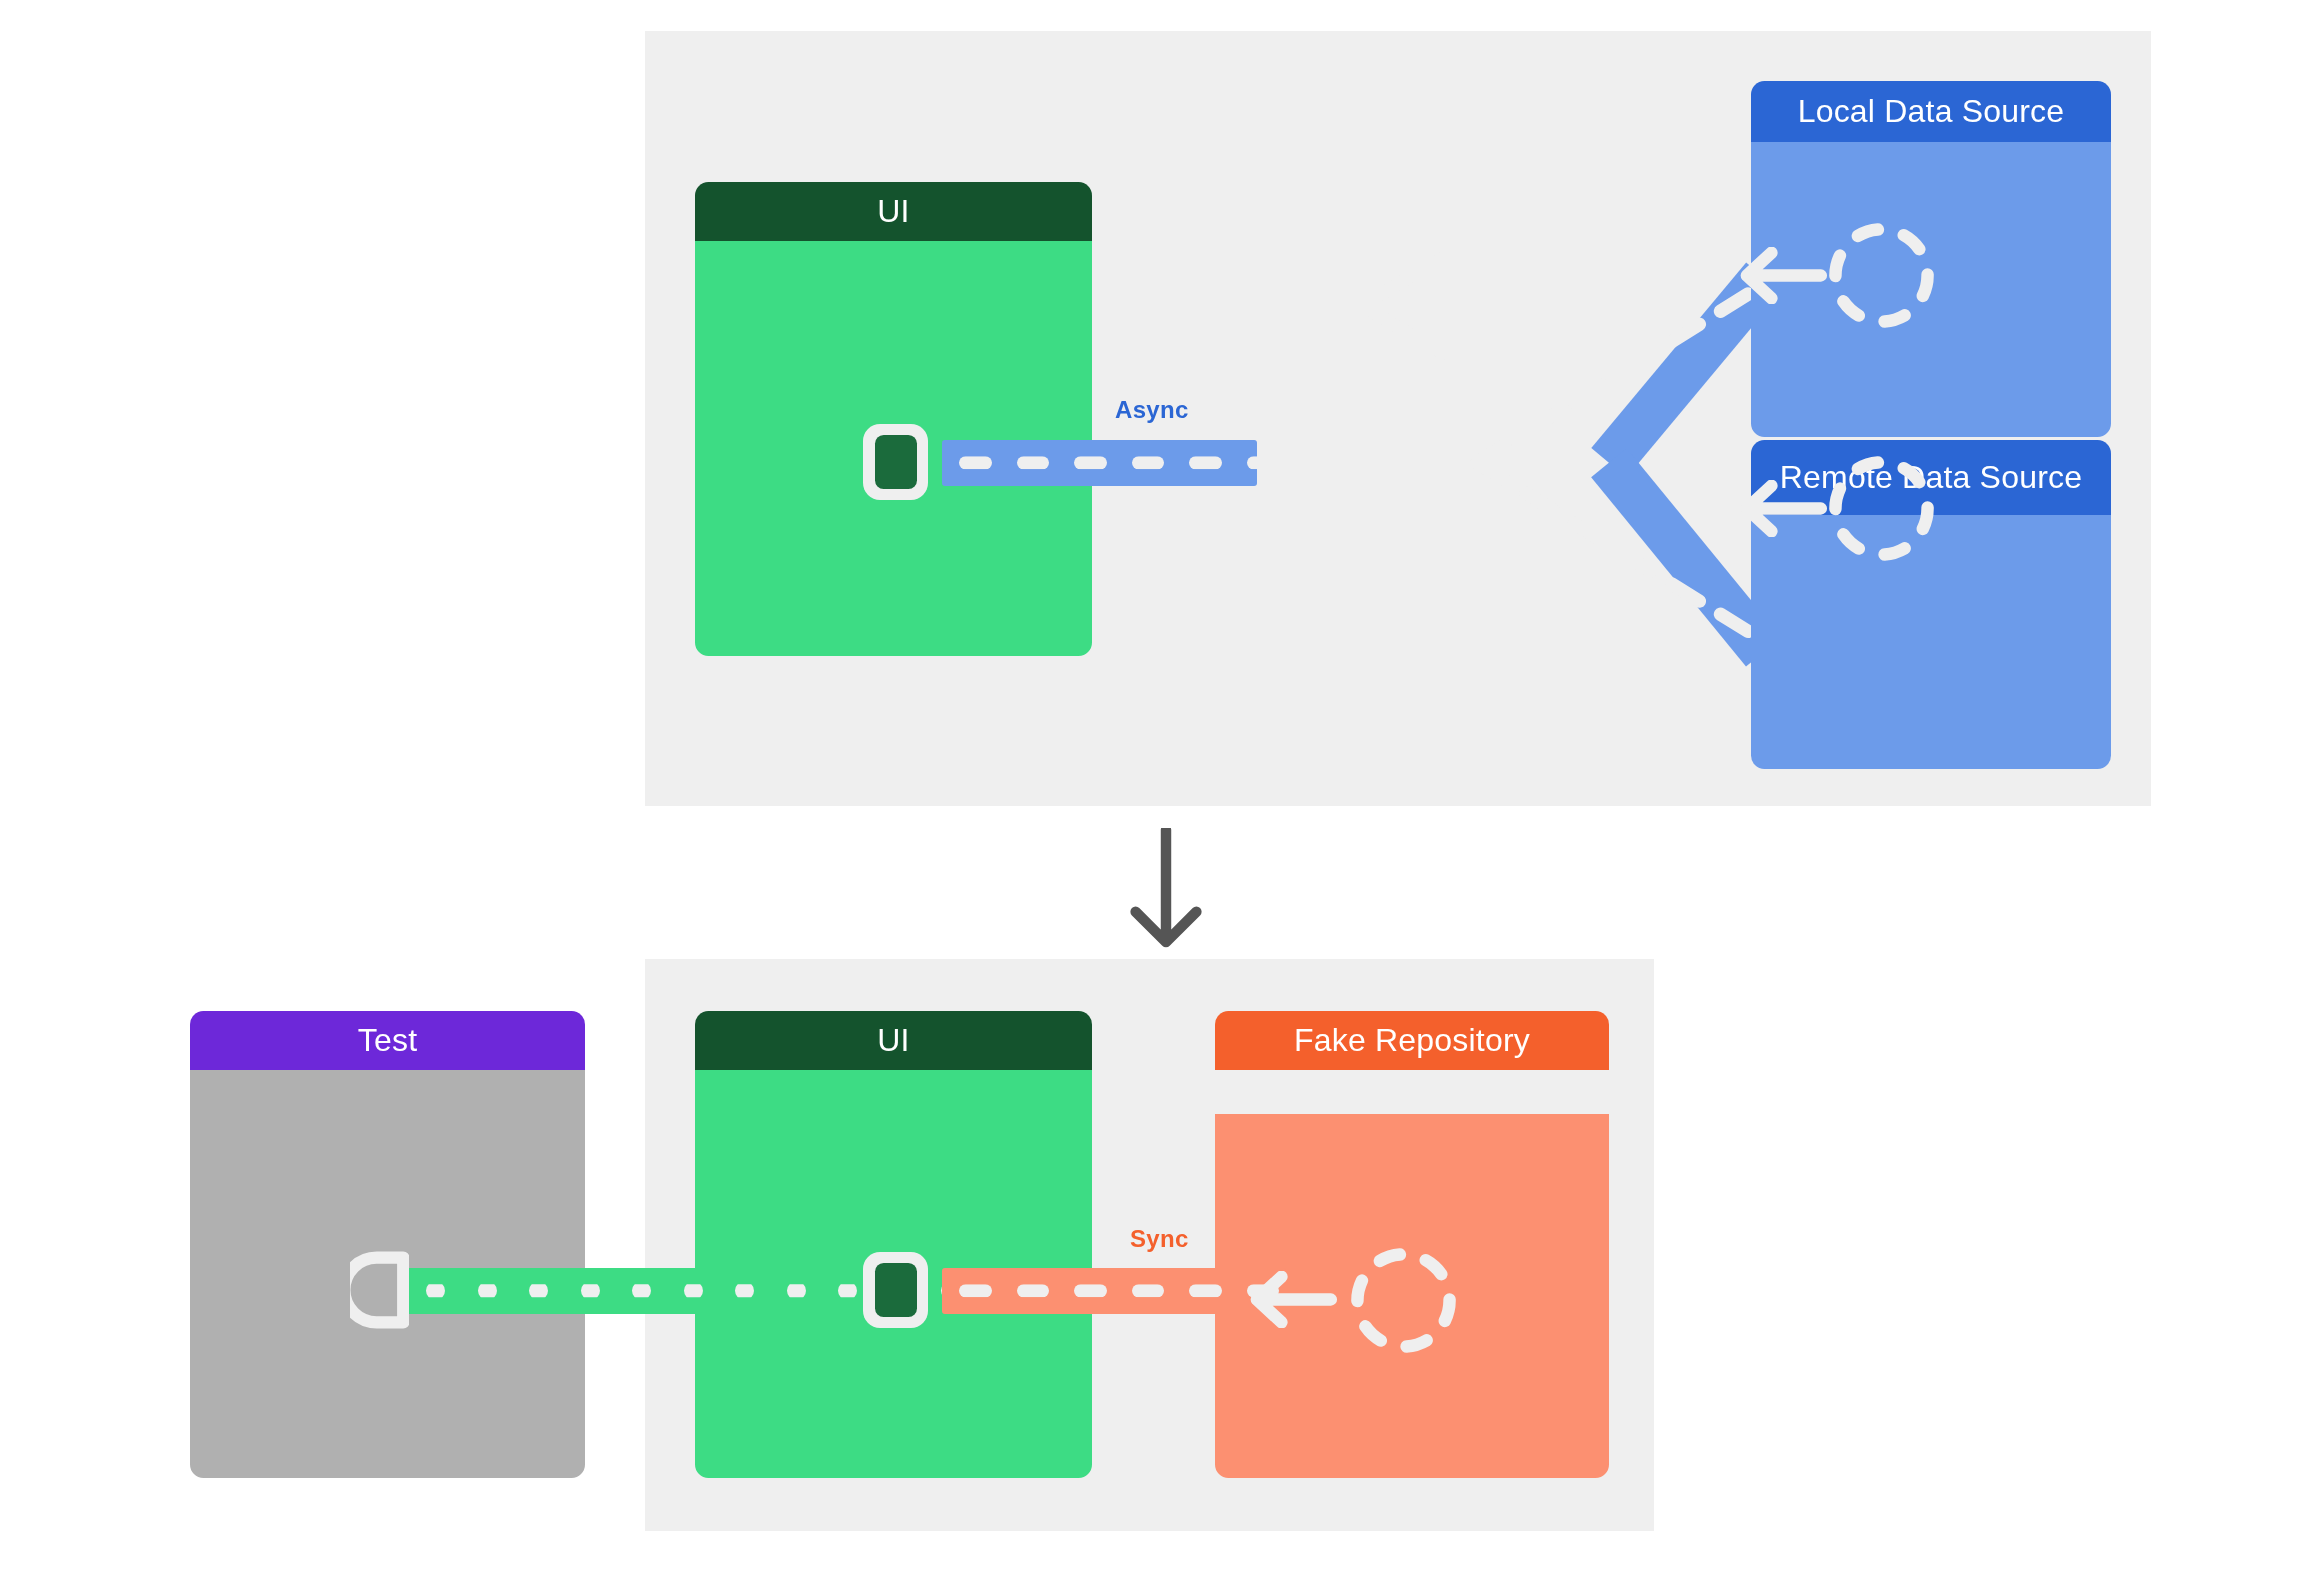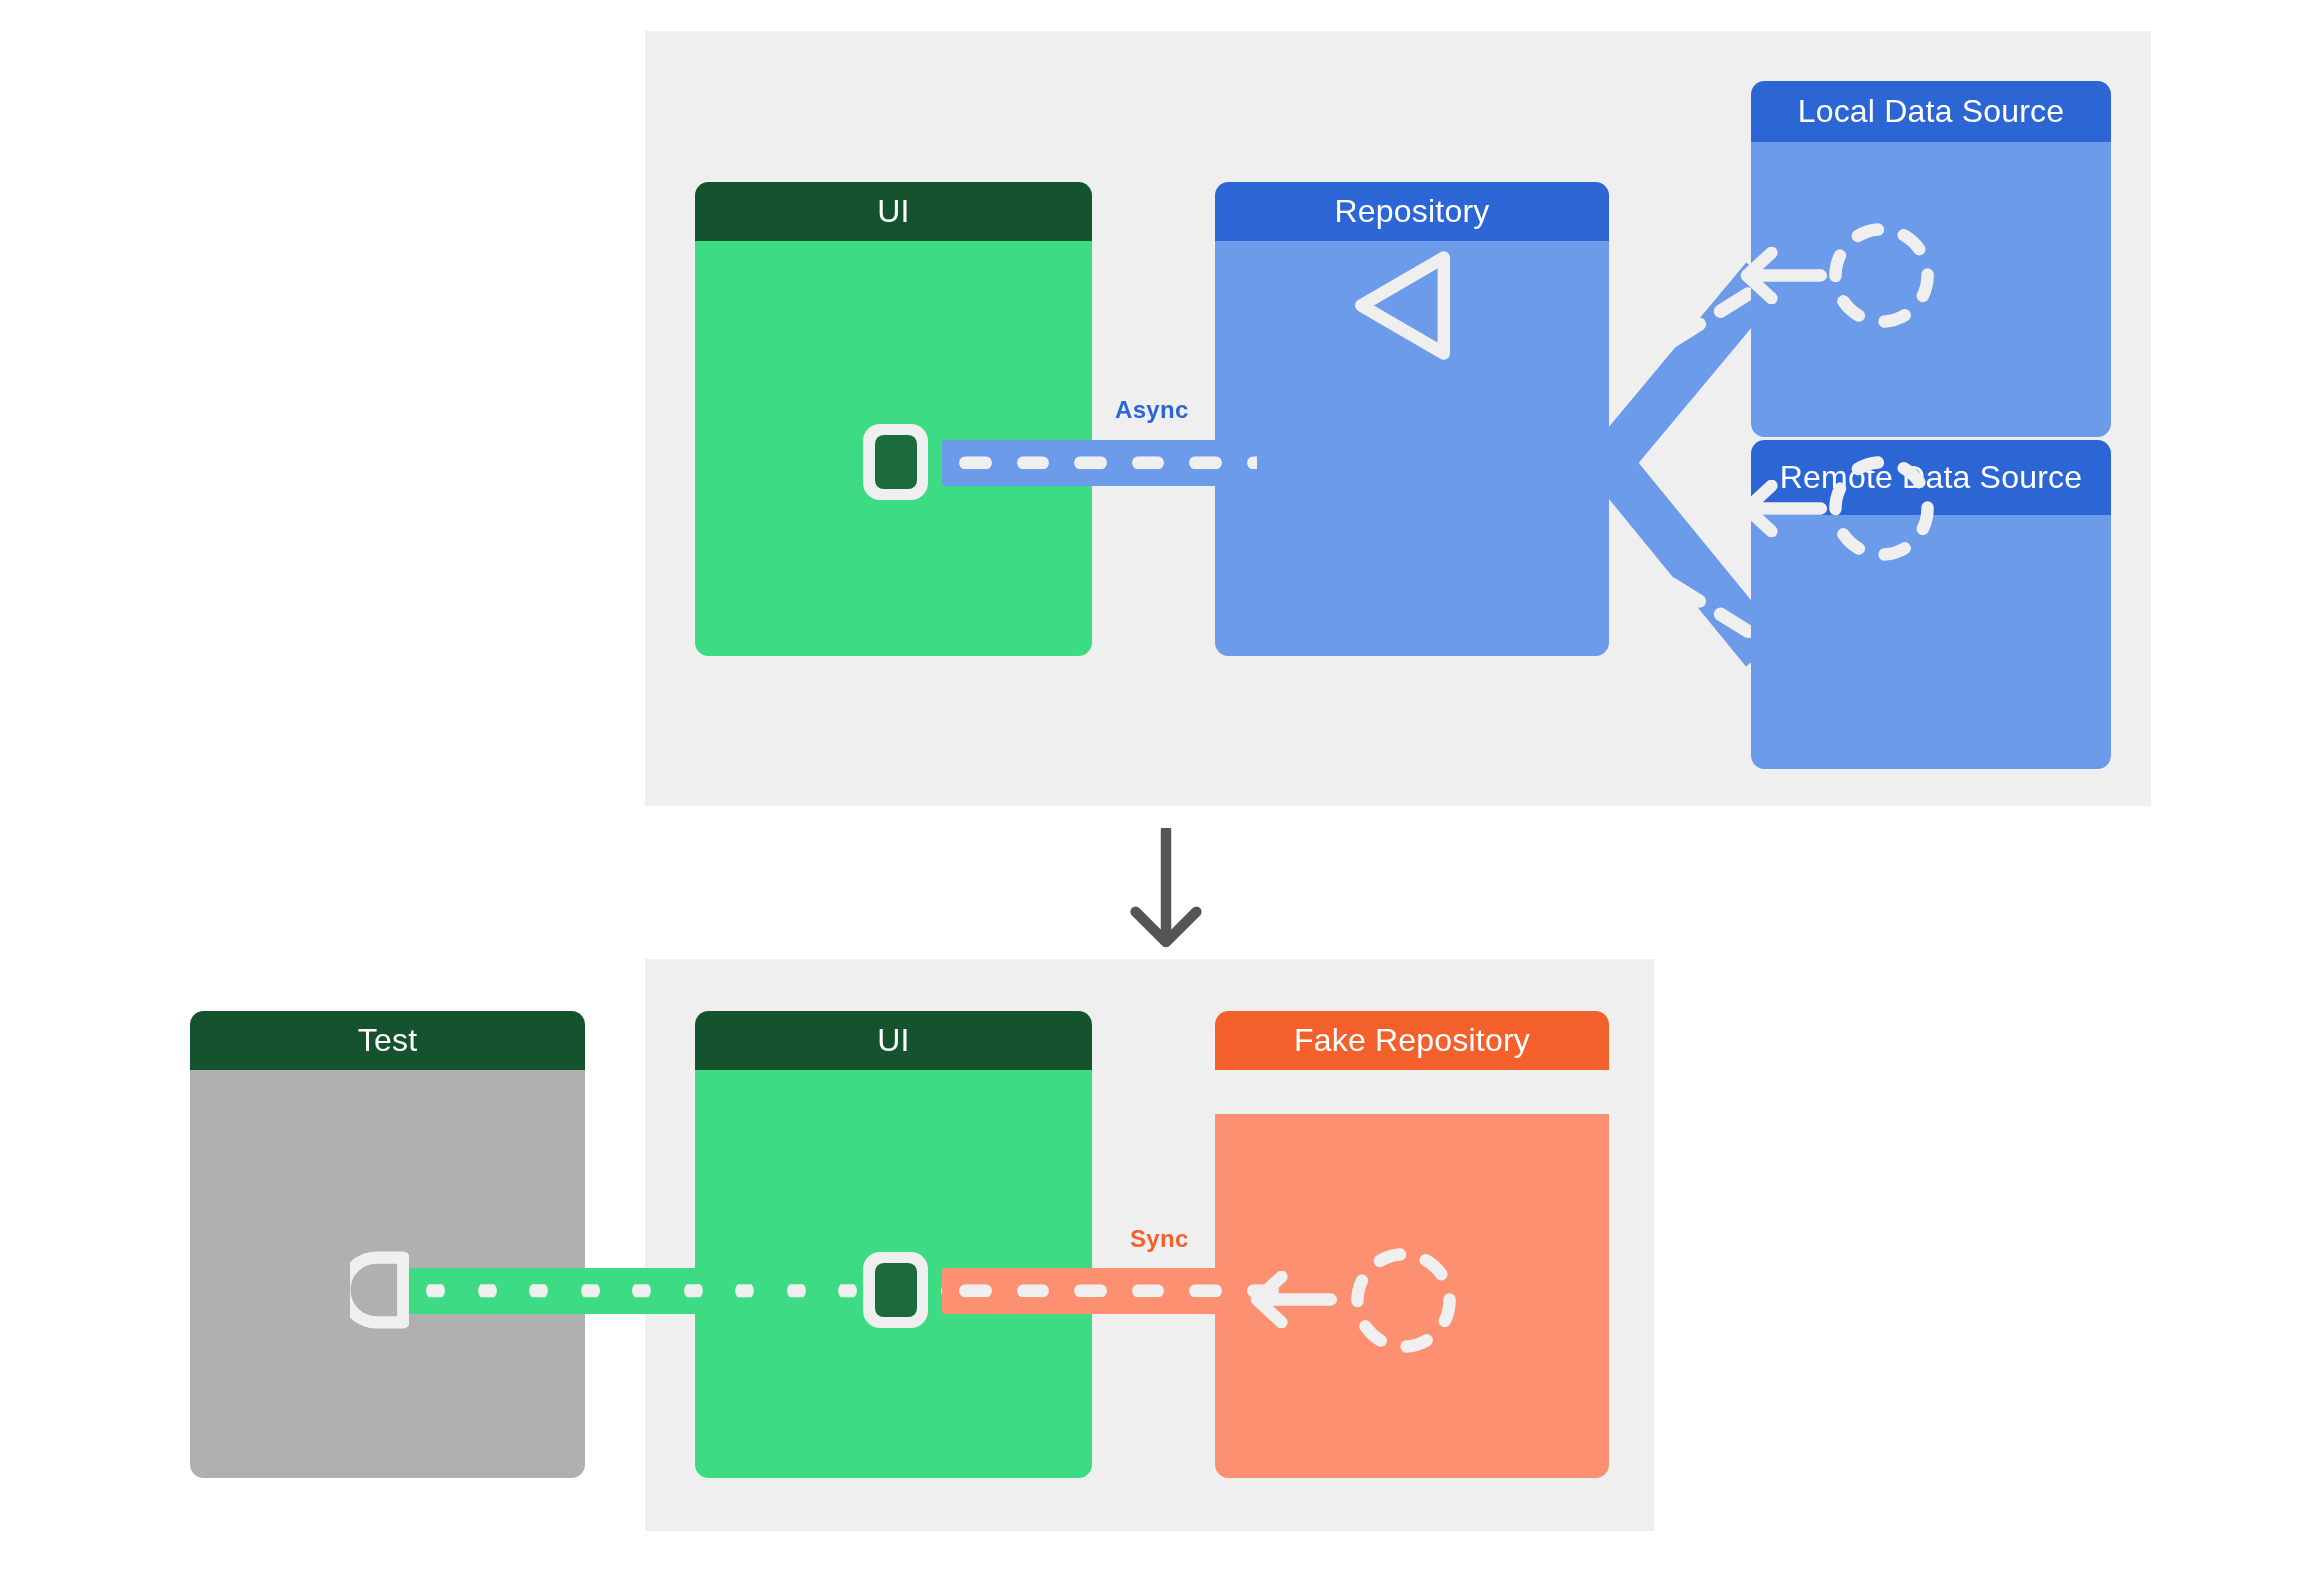--- a/index.html
+++ b/index.html
@@ -58,21 +58,21 @@
     position: relative;
   }
 
   
   .c-green  .card-header { background: #14532d; }
   .c-green  .card-body   { background: #3DDC84; }
   .c-blue   .card-header { background: #2B66D4; }
   .c-blue   .card-body   { background: #6C9BEA; }
   .c-orange .card-header { background: #F4602C; }
   .c-orange .card-body   { background: #FC9071; }
-  .c-gray   .card-header { background: #14532d; }
+  .c-gray   .card-header { background: #6d28d9; }
   .c-gray   .card-body   { background: #B0B0B0; }
 
   
   #card-ui-prod   { left: 695px;  top: 182px;  width: 397px; height: 474px; }
   #card-repo      { left: 1215px; top: 182px;  width: 394px; height: 474px; }
   #card-local-ds  { left: 1751px; top: 81px;   width: 360px; height: 356px; }
   #card-remote-ds { left: 1751px; top: 440px;  width: 360px; height: 329px; }
 
   #card-ui-prod   .card-header { height: 59px; }
   #card-repo      .card-header { height: 59px; }
@@ -216,24 +216,20 @@
 
     <line x1="1545" y1="484" x2="1860" y2="288" stroke="#efefef" stroke-width="14" stroke-linecap="round" stroke-dasharray="34 26"></line>
     <line x1="1545" y1="484" x2="1860" y2="680" stroke="#efefef" stroke-width="14" stroke-linecap="round" stroke-dasharray="34 26"></line>
   </svg>
 
   <div class="card c-green" id="card-ui-prod">
     <div class="card-header">UI</div>
     <div class="card-body"></div>
   </div>
 
-  <div class="card c-blue" id="card-repo">
-    <div class="card-header">Repository</div>
-    <div class="card-body"></div>
-  </div>
 
   <div class="card c-blue" id="card-local-ds">
     <div class="card-header">Local Data Source</div>
     <div class="card-body"></div>
   </div>
 
   <div class="card c-blue" id="card-remote-ds">
     <div class="card-header">Remote Data Source</div>
     <div class="card-body"></div>
   </div>

